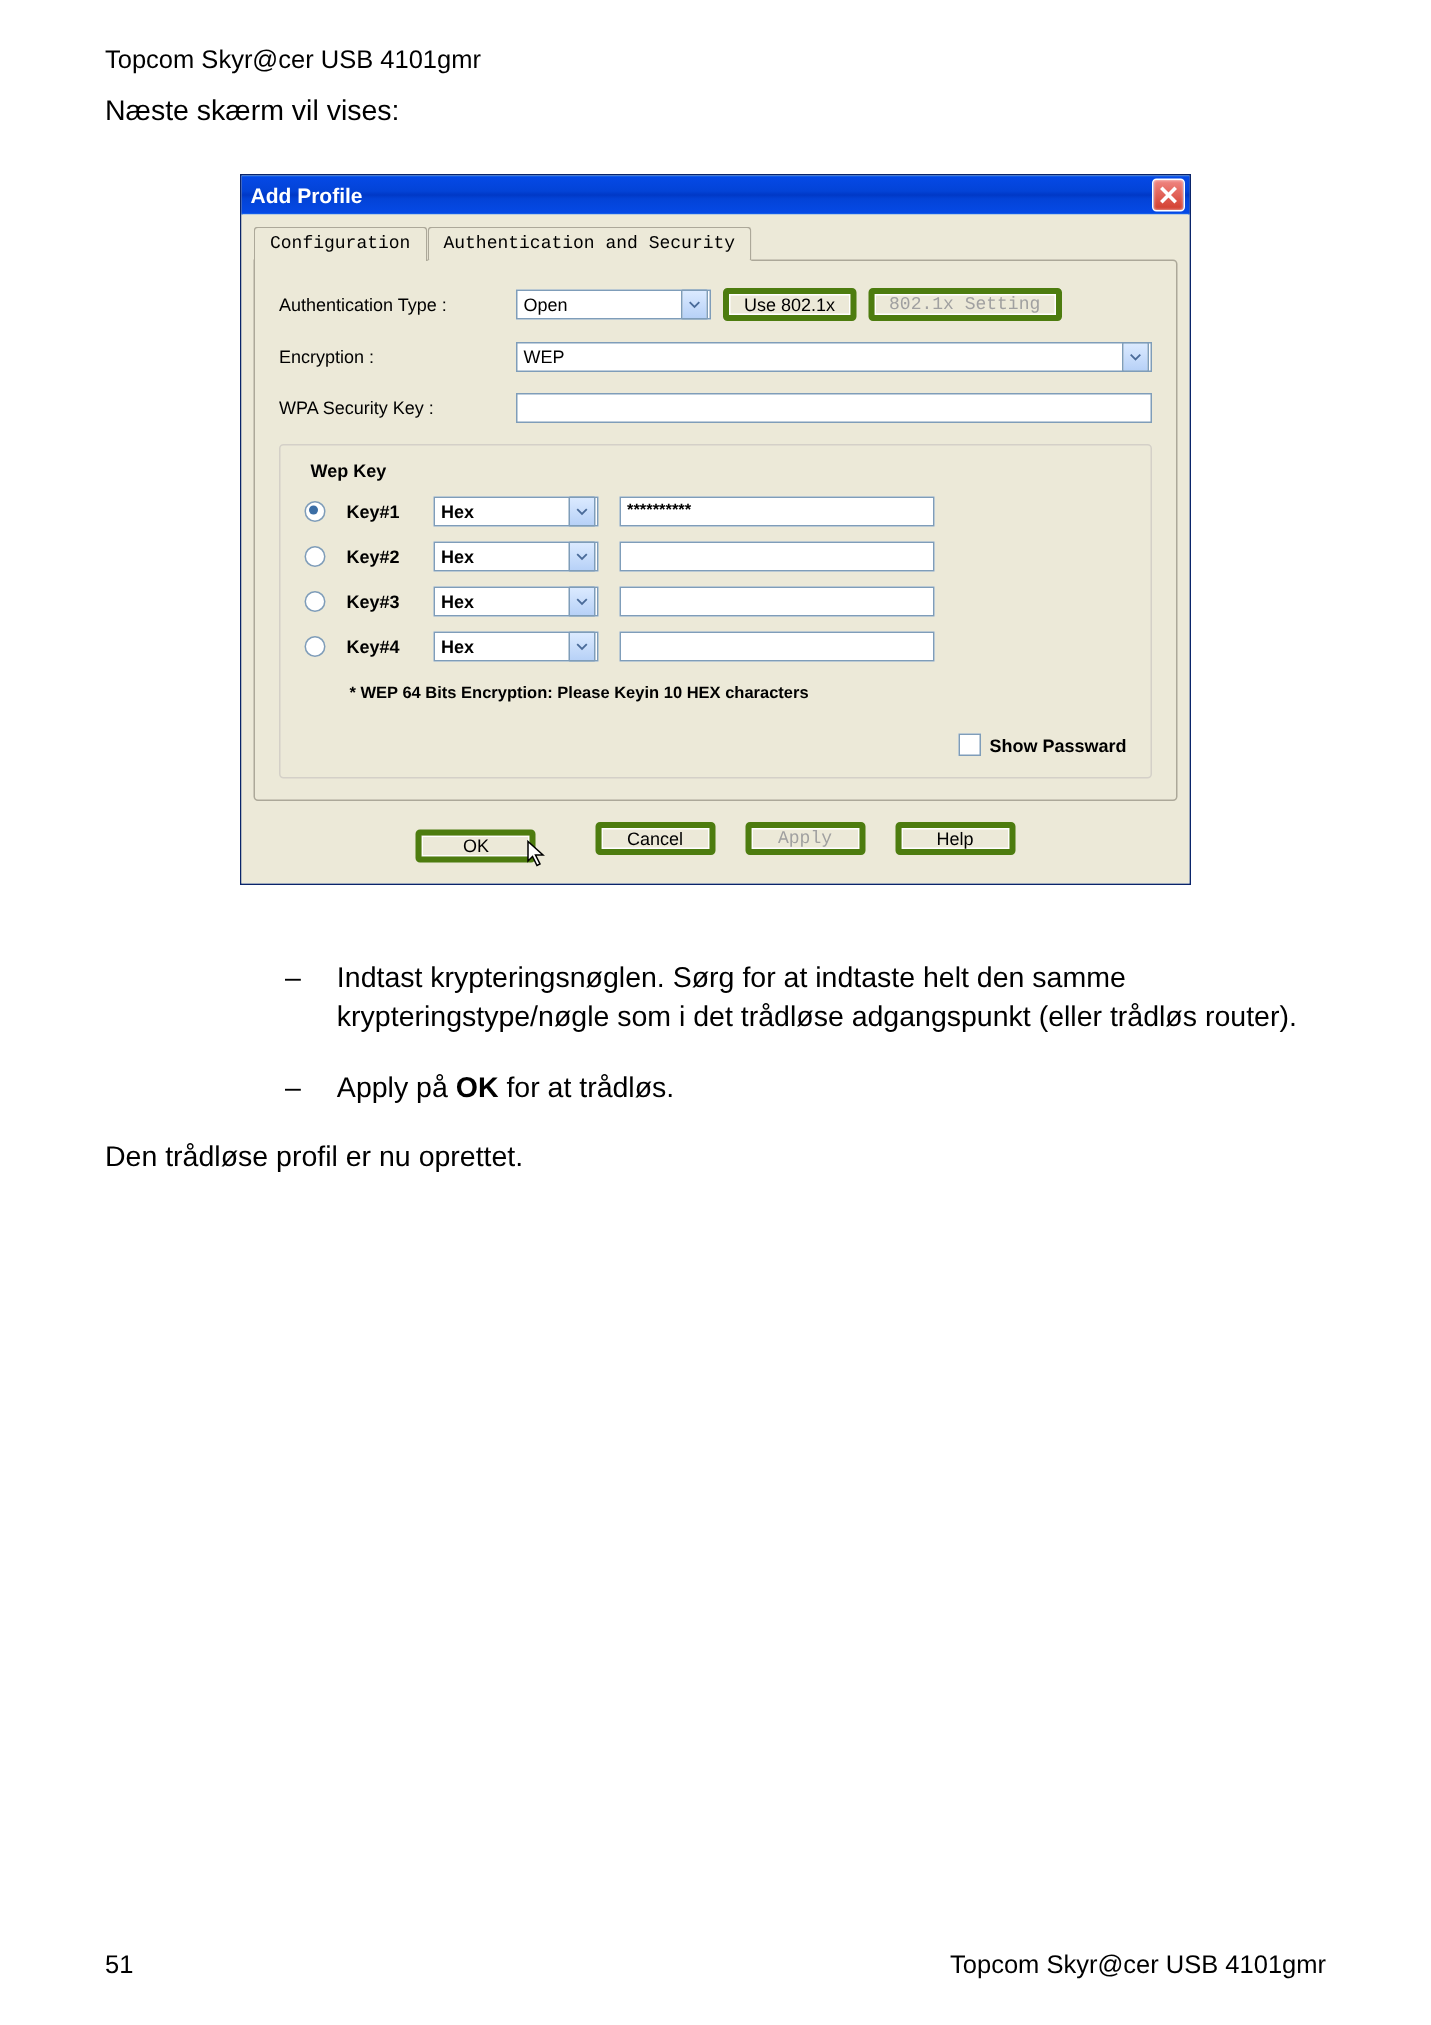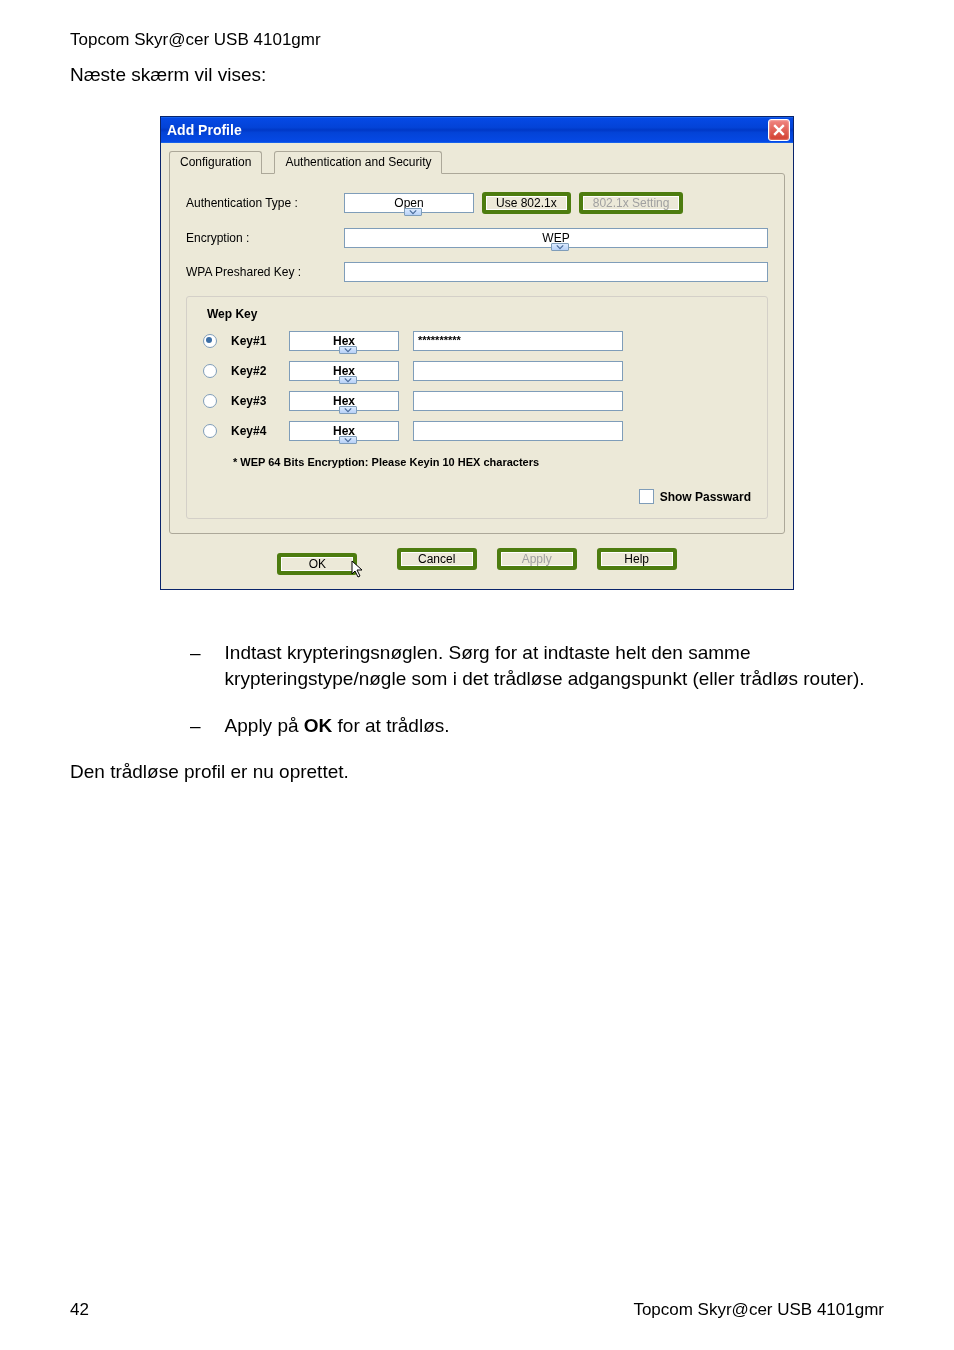--- a/index.html
+++ b/index.html
@@ -63,22 +63,23 @@
   .close-btn svg { width: 12px; height: 12px; }
   .dlg-body {
     background: #ece9d8;
     padding: 8px 8px 14px 8px;
     font-family: Tahoma, sans-serif;
     font-size: 12px;
     color: #000;
   }
   .tabstrip {
     display: flex;
-    gap: 12px;
+    gap: 0;
     margin-bottom: -1px;
+    font-family: Liberation Mono, monospace;
   }
   .tab {
     border: 1px solid #aca899;
     border-bottom: none;
     background: #ece9d8;
     padding: 3px 10px 4px 10px;
     border-radius: 3px 3px 0 0;
     font-size: 12px;
   }
   .tab.front {
@@ -101,21 +102,20 @@
   }
   .lbl { width: 150px; color:#000; }
   .combo, .txt {
     background: #fff;
     border: 1px solid #7f9db9;
     height: 20px;
     font-size: 12px;
     box-sizing: border-box;
     padding: 2px 4px;
     font-family: Tahoma, sans-serif;
-    flex-direction: column;
   }
   .combo {
     display: inline-flex; align-items: center; justify-content: space-between;
   }
   .combo-long { flex: 1; text-align: center; }
   .combo .arrow-btn, .arrow-btn {
     width: 16px; height: 18px;
     background: linear-gradient(#dbeaff, #b7d1f7);
     border: 1px solid #7f9db9;
     border-radius: 1px;
@@ -126,21 +126,21 @@
   .btn {
     background: #ece9d8;
     border: 4px solid #4d7c0f;
     border-radius: 3px;
     height: 22px;
     padding: 0 10px;
     font-size: 12px;
     font-family: Tahoma, sans-serif;
     box-shadow: inset 0 0 0 1px #fff;
   }
-  .btn.disabled { color: #a0a0a0; }
+  .btn.disabled { color: #a0a0a0; font-family: Liberation Mono, monospace; }
   .fieldset {
     border: 1px solid #d4d0c8;
     border-radius: 3px;
     padding: 10px 16px 14px 16px;
     margin-top: 4px;
     font-weight: bold;
   }
   .fieldset .legend {
     margin-top: -18px;
     background: #ece9d8;
@@ -277,21 +277,21 @@
               <span>WEP</span>
               <span class="arrow-btn">
                 <svg viewBox="0 0 10 6">
                     <path d="M1 1 L5 5 L9 1" stroke="#4a6b99" stroke-width="1.5" fill="none"></path>
                   </svg>
               </span>
             </span>
           </div>
 
           <div class="row">
-            <span class="lbl">WPA Preshared Key :</span>
+            <span class="lbl">WPA Security Key :</span>
             <span class="txt" style="flex:1"></span>
           </div>
 
           <div class="fieldset">
             <div class="legend">Wep Key</div>
 
             <div class="keyrow">
               <span class="radio checked"></span>
               <span style="width:44px">Key#1</span>
               <span class="combo" style="width:110px">
@@ -386,16 +386,16 @@
       <span class="dash">–</span>
       <span>
         <span>Apply på </span><b>OK</b><span> for at trådløs.</span>
       </span>
     </div>
   </div>
 
   <div class="body-line" style="margin-top:6px">Den trådløse profil er nu oprettet.</div>
 
   <div class="footer">
-    <span>42</span>
+    <span>51</span>
     <span>Topcom Skyr@cer USB 4101gmr</span>
   </div>
 </div>
 
 </body></html>

